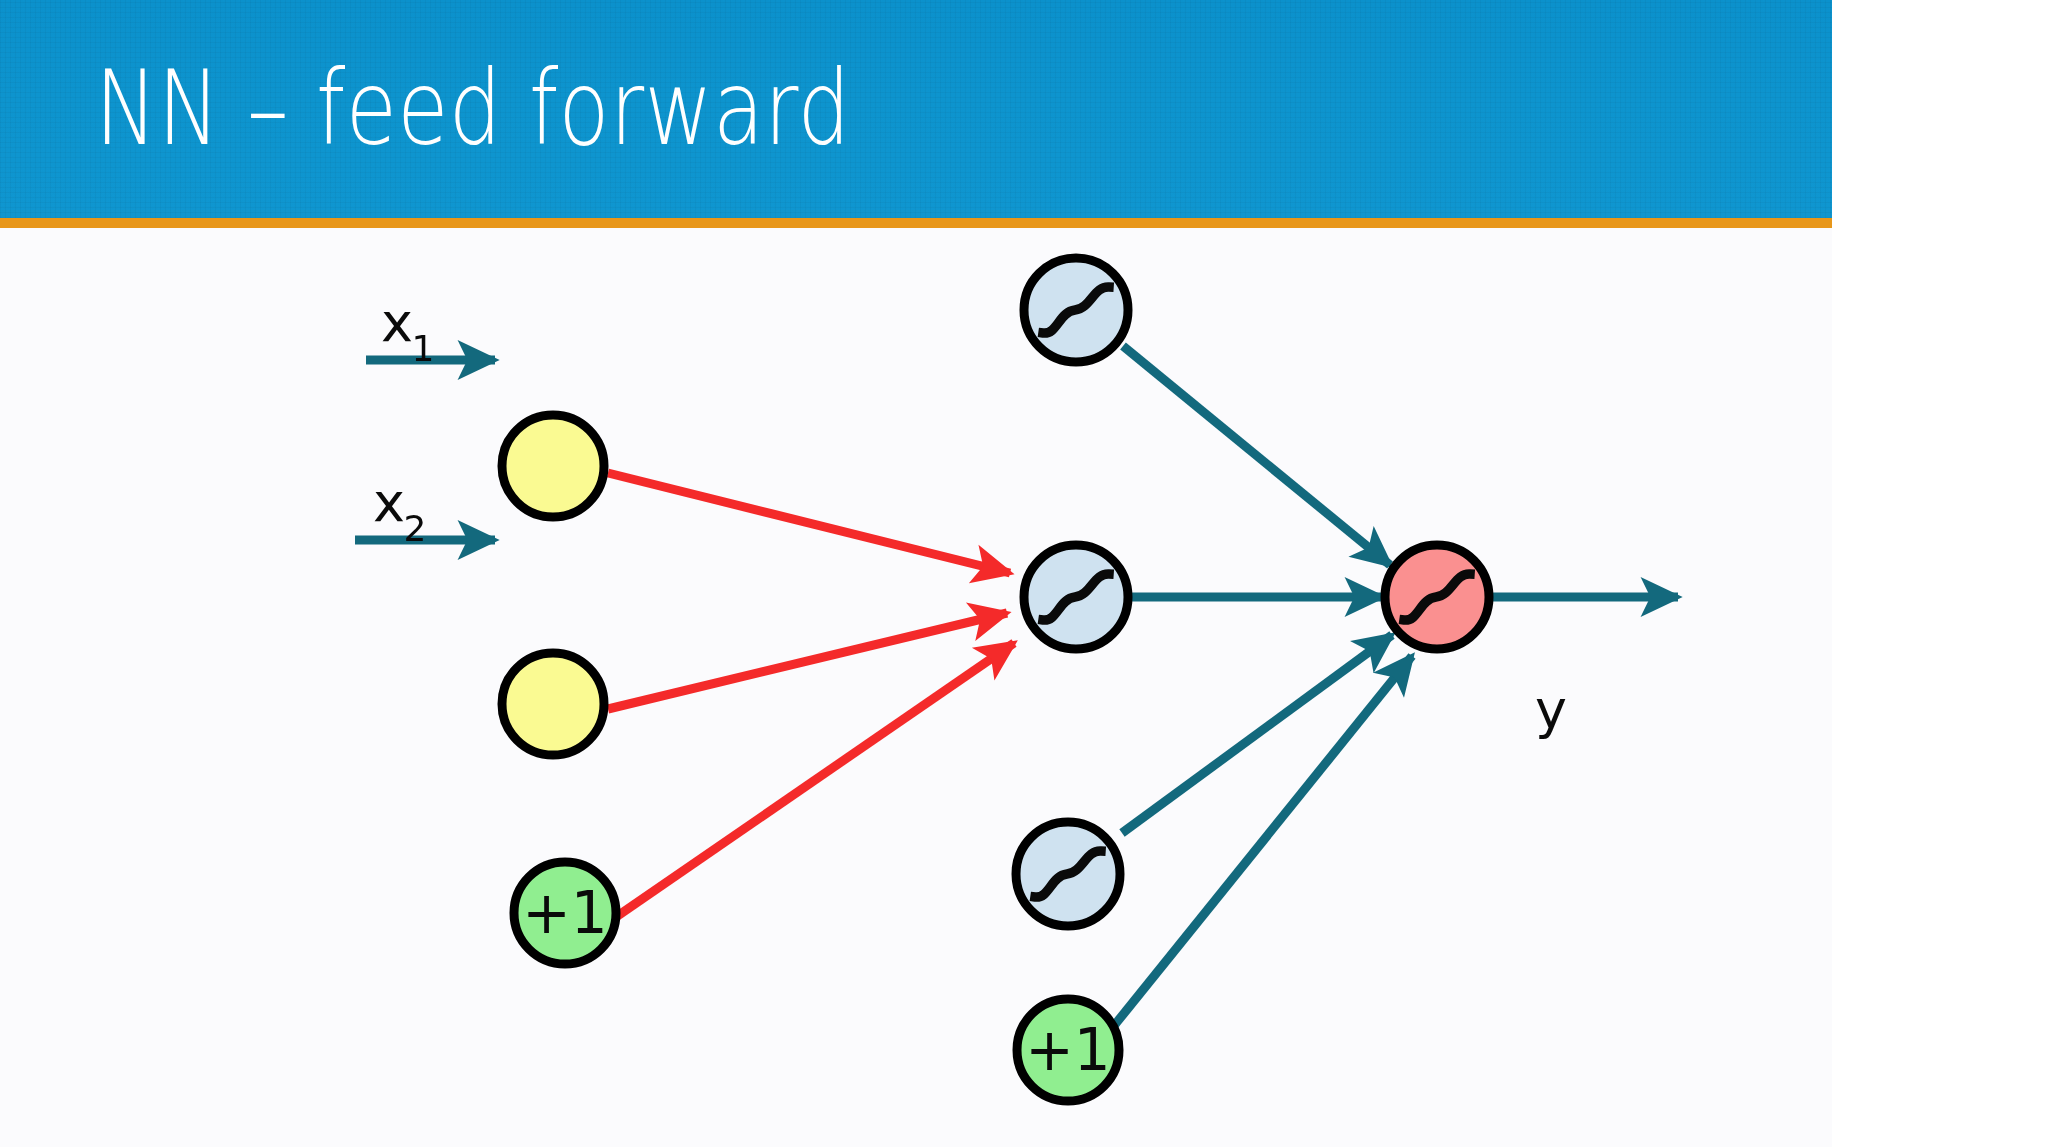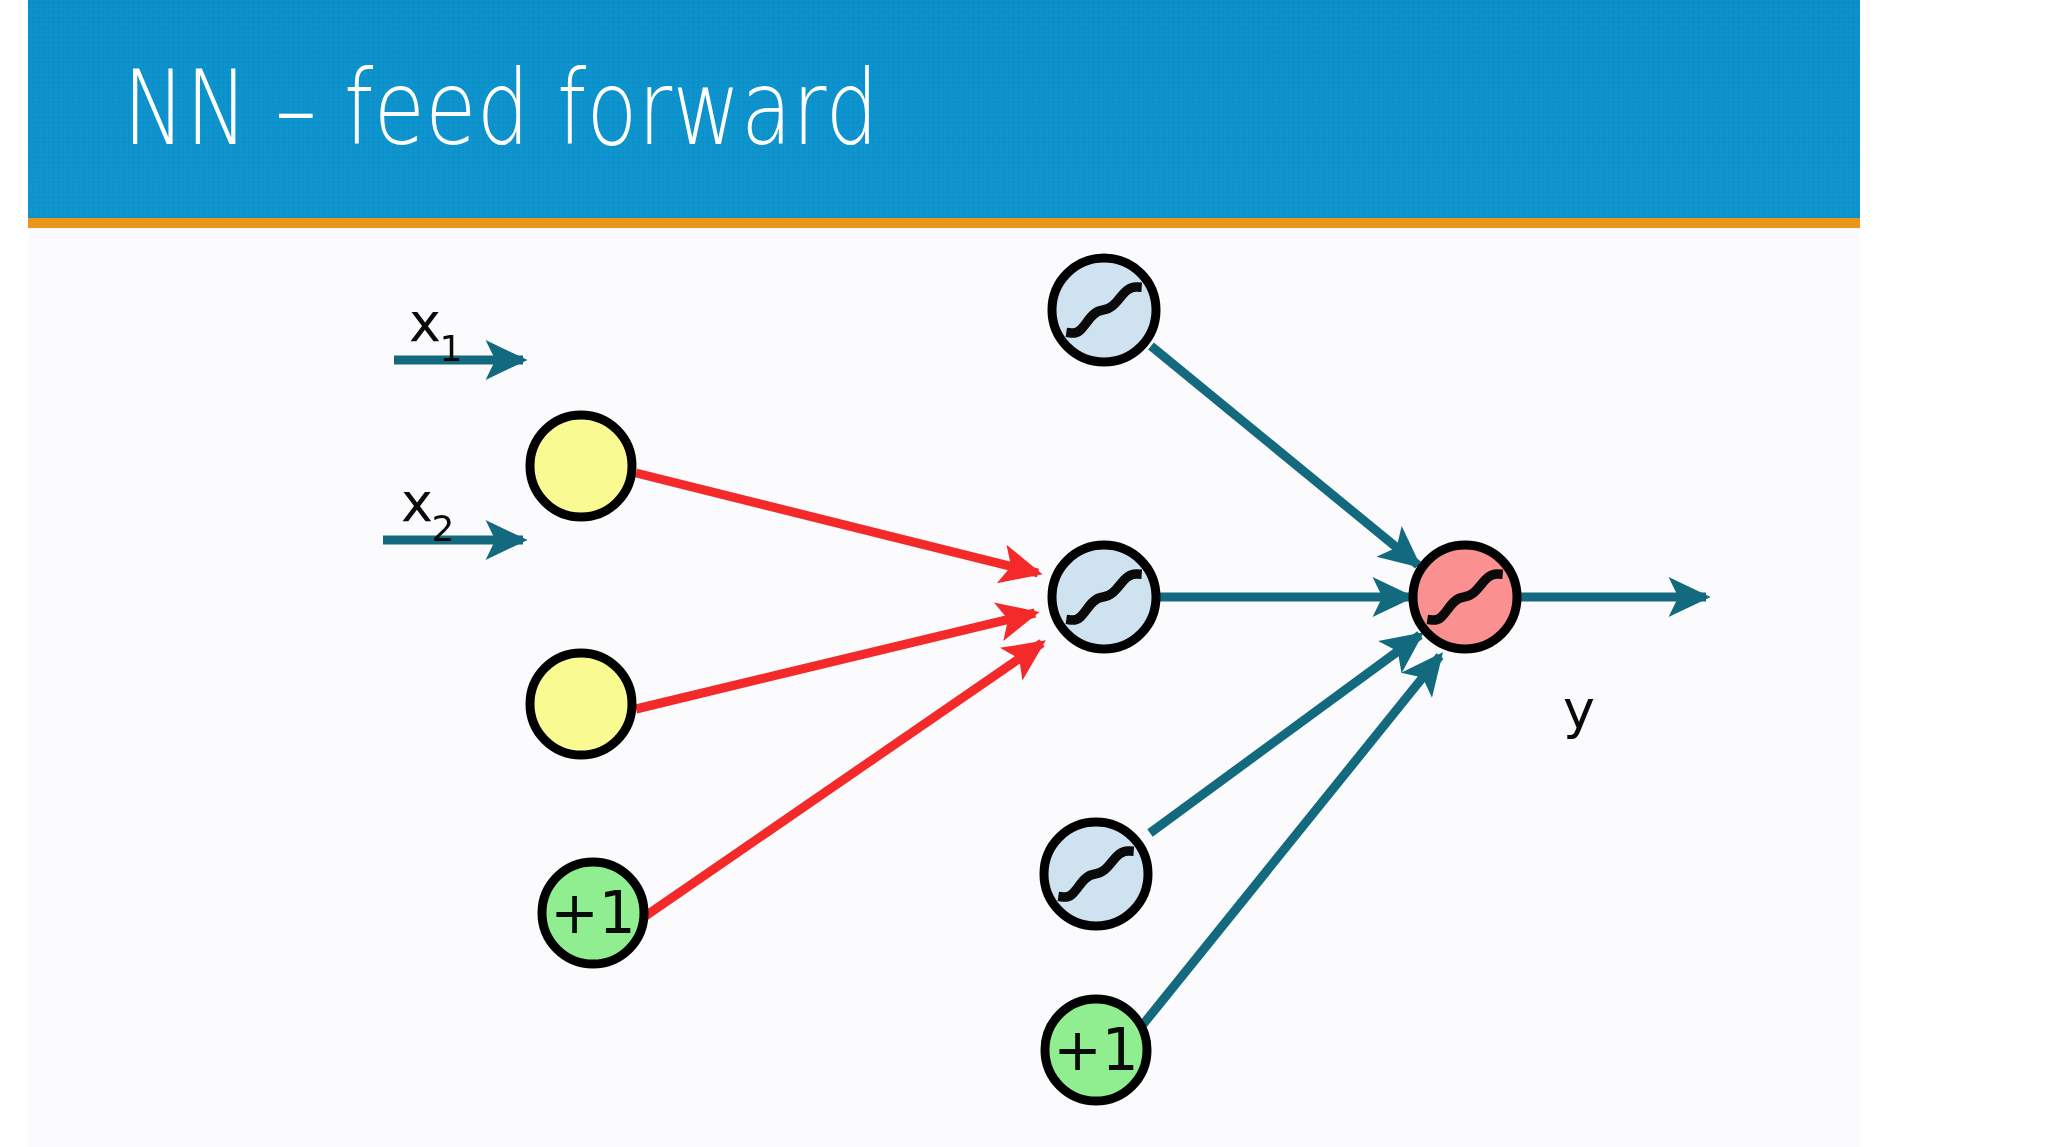--- a/index.html
+++ b/index.html
@@ -10,21 +10,20 @@
   }
   body {
     font-family: "Liberation Sans", sans-serif;
   }
   #slide {
     position: relative;
     width: 1832px;
     height: 1147px;
     overflow: hidden;
     background: #fbfbfd;
-    margin-left: 28px;
   }
   
   #title-band {
     position: absolute;
     left: 0;
     top: 0;
     width: 2048px;
     height: 218px;
     background: linear-gradient(180deg, #0b91cc 0%, #0d94ce 45%, #0f96d0 100%);
   }

